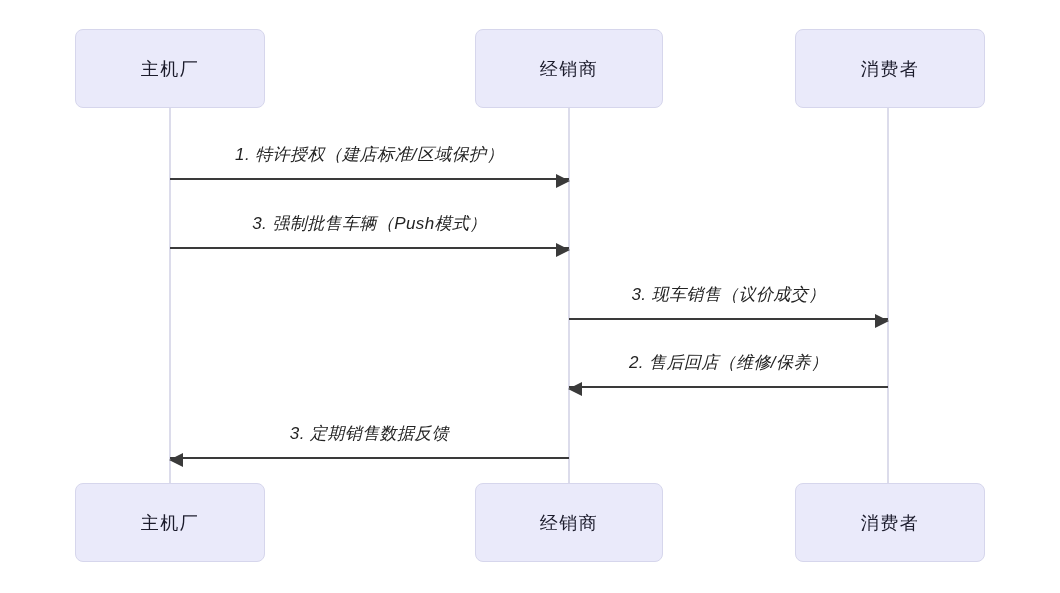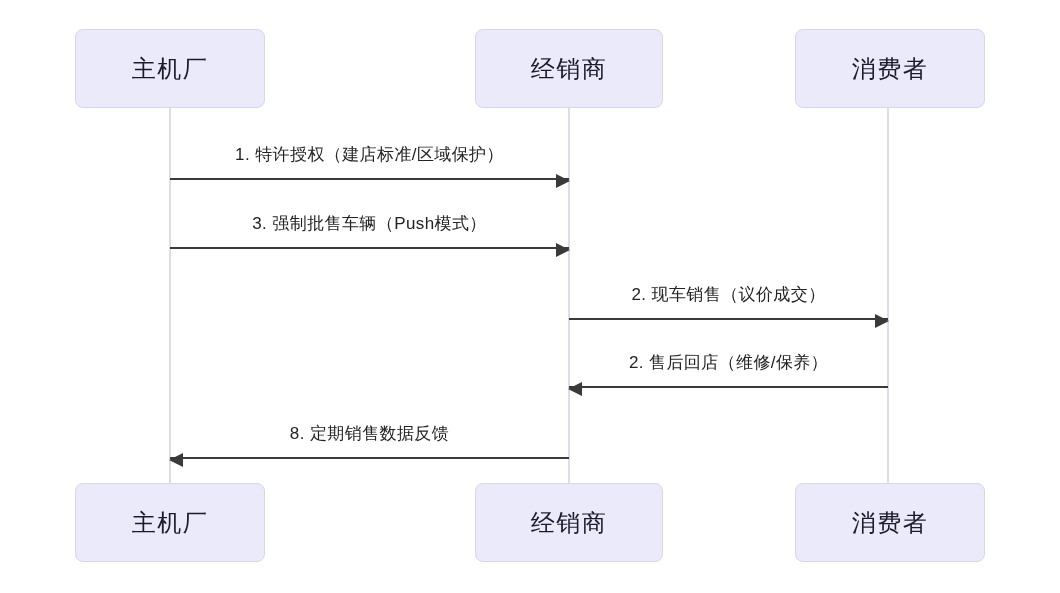--- a/index.html
+++ b/index.html
@@ -23,21 +23,21 @@
   .actor-box {
     position: absolute;
     box-sizing: border-box;
     background: #eaeafa;
     border: 1px solid #d6d6ec;
     border-radius: 8px;
     display: flex;
     align-items: center;
     justify-content: center;
     color: #1b1b2b;
-    font-size: 24px;
+    font-size: 18px;
     letter-spacing: 1.5px;
     line-height: 1;
     user-select: none;
   }
   
   .lifeline {
     position: absolute;
     width: 2px;
     background: #dcdceb;
   }
@@ -74,20 +74,21 @@
   .msg-label {
     position: absolute;
     bottom: 12px;
     width: 100%;
     text-align: center;
     font-size: 17px;
     color: #232323;
     white-space: nowrap;
     letter-spacing: 0.4px;
     user-select: none;
+    font-style: italic;
   }
 </style>
 </head>
 <body>
 
 <div id="canvas">
 
   <div class="lifeline" style="left:169px; top:108px; height:375px;"></div>
   <div class="lifeline" style="left:568px; top:108px; height:375px;"></div>
   <div class="lifeline" style="left:887px; top:108px; height:375px;"></div>
@@ -113,35 +114,35 @@
     <div class="msg-line" style="width:399px;">
       <div class="arrowhead right"></div>
     </div>
     <div class="msg-label">3. 强制批售车辆（Push模式）</div>
   </div>
 
   <div class="msg" style="left:569px; top:318px; width:319px;">
     <div class="msg-line" style="width:319px;">
       <div class="arrowhead right"></div>
     </div>
-    <div class="msg-label">2. 现车销售（议价成交）</div>
+    <div class="msg-label">3. 现车销售（议价成交）</div>
   </div>
 
   <div class="msg" style="left:569px; top:386px; width:319px;">
     <div class="msg-line" style="width:319px;">
       <div class="arrowhead left"></div>
     </div>
     <div class="msg-label">2. 售后回店（维修/保养）</div>
   </div>
 
   <div class="msg" style="left:170px; top:457px; width:399px;">
     <div class="msg-line" style="width:399px;">
       <div class="arrowhead left"></div>
     </div>
-    <div class="msg-label">8. 定期销售数据反馈</div>
+    <div class="msg-label">3. 定期销售数据反馈</div>
   </div>
 
   <div class="actor-box" style="left:75px; top:483px; width:190px; height:79px;">
     <span>主机厂</span>
   </div>
   <div class="actor-box" style="left:475px; top:483px; width:188px; height:79px;">
     <span>经销商</span>
   </div>
   <div class="actor-box" style="left:795px; top:483px; width:190px; height:79px;">
     <span>消费者</span>

